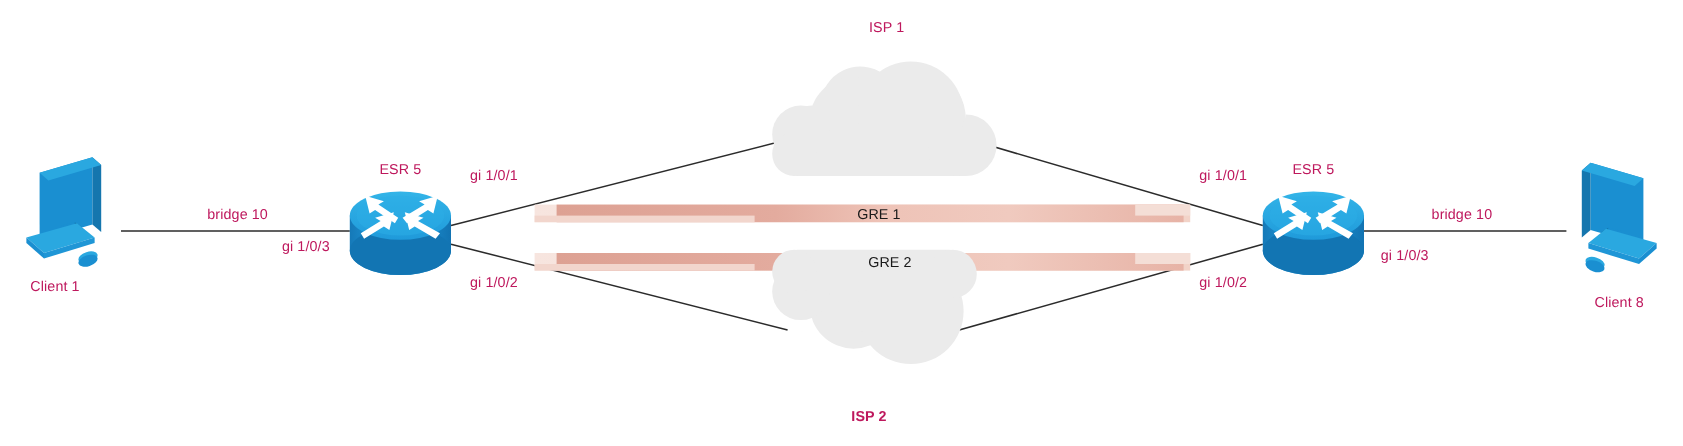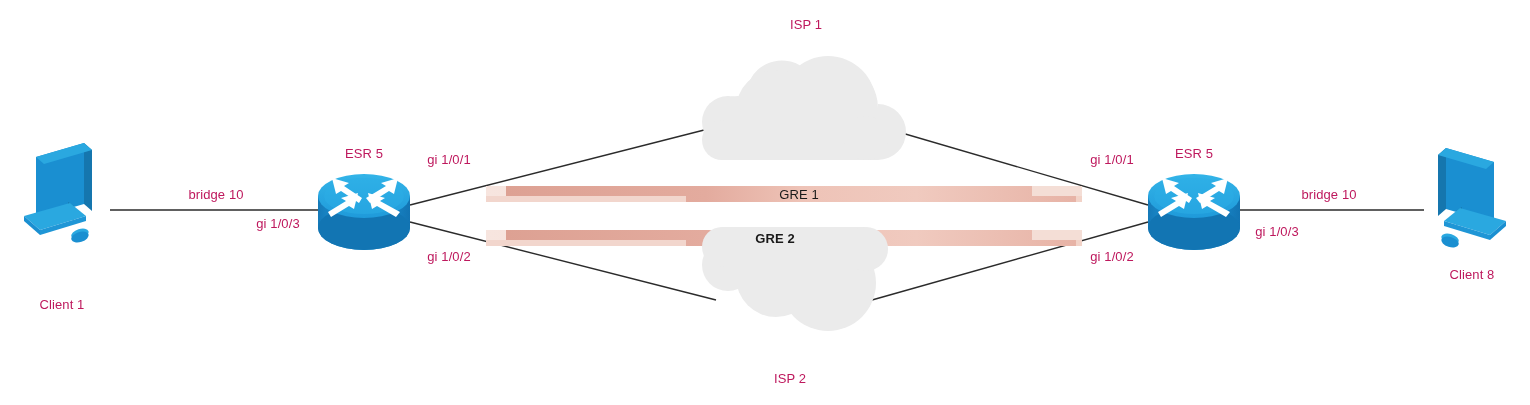--- a/index.html
+++ b/index.html
@@ -188,33 +188,33 @@
       <path d="M 56 205 L 68 202 L 68 216 L 56 219 Z" fill="#1a8fd1" transform="translate(0,5)"></path>
       <path d="M 68 202 L 74 206 L 74 220 L 68 216 Z" fill="#1576ae" transform="translate(0,5)"></path>
       <path d="M 24 216 L 70 203 L 86 216 L 40 230 Z" fill="#2aa8e0" transform="translate(0,5)"></path>
       <path d="M 24 216 L 40 230 L 40 235 L 24 221 Z" fill="#1a8fd1" transform="translate(0,5)"></path>
       <path d="M 40 230 L 86 216 L 86 221 L 40 235 Z" fill="#1f96d6" transform="translate(0,5)"></path>
       <ellipse cx="80" cy="239" rx="9" ry="5" fill="#2aa8e0" transform="rotate(-18 80 239)"></ellipse>
       <ellipse cx="80" cy="242" rx="9" ry="5" fill="#1a8fd1" transform="rotate(-18 80 242)"></ellipse>
     </g>
   </svg>
 
-  <div class="lbl c node-label" style="left:62px;  top:254px;margin-top:44px;">Client 1</div>
+  <div class="lbl c node-label" style="left:50px;  top:254px;">Client 1</div>
   <div class="lbl c node-label" style="left:1472px;top:268px;">Client 8</div>
   <div class="lbl c node-label" style="left:364px; top:147px;">ESR 5</div>
   <div class="lbl c node-label" style="left:1194px;top:147px;">ESR 5</div>
   <div class="lbl c node-label" style="left:806px; top:18px;">ISP 1</div>
-  <div class="lbl c node-label" style="left:790px; top:372px;">ISP 2</div>
+  <div class="lbl c node-label" style="left:790px; top:372px;font-weight:bold;">ISP 2</div>
 
   <div class="lbl c" style="left:216px; top:188px;">bridge 10</div>
   <div class="lbl c" style="left:278px; top:217px;">gi 1/0/3</div>
   <div class="lbl c" style="left:449px; top:153px;">gi 1/0/1</div>
   <div class="lbl c" style="left:449px; top:250px;">gi 1/0/2</div>
 
   <div class="lbl c" style="left:1112px;top:153px;">gi 1/0/1</div>
   <div class="lbl c" style="left:1112px;top:250px;">gi 1/0/2</div>
   <div class="lbl c" style="left:1329px;top:188px;">bridge 10</div>
   <div class="lbl c" style="left:1277px;top:225px;">gi 1/0/3</div>
 
   <div class="lbl c gre-label" style="left:799px; top:188px;">GRE 1</div>
-  <div class="lbl c gre-label" style="left:775px; top:232px;font-weight:bold;">GRE 2</div>
+  <div class="lbl c gre-label" style="left:809px; top:232px;">GRE 2</div>
 
 </div>
 
 </body></html>

